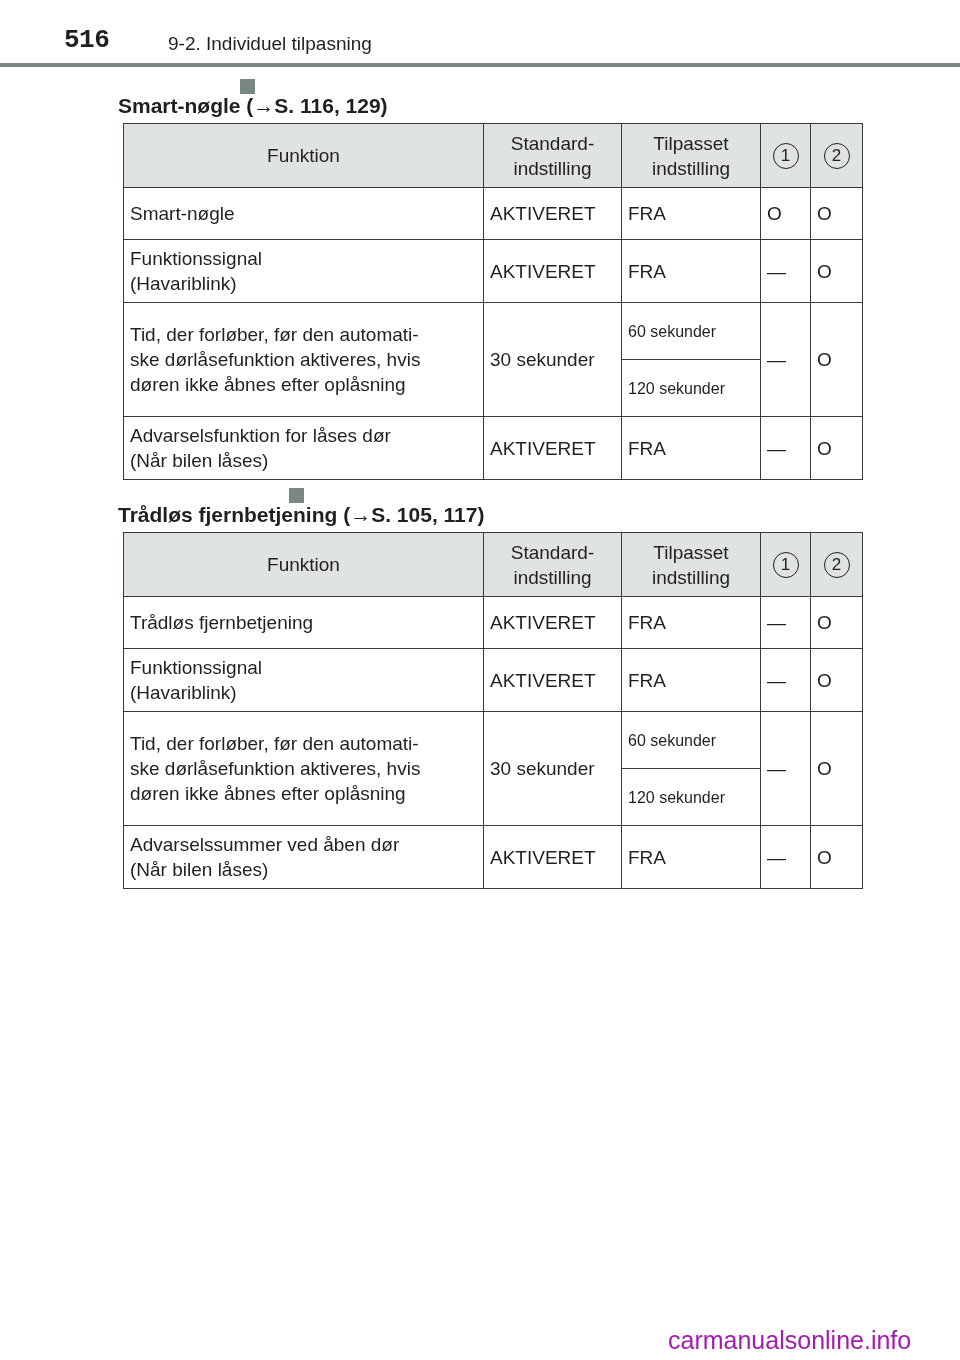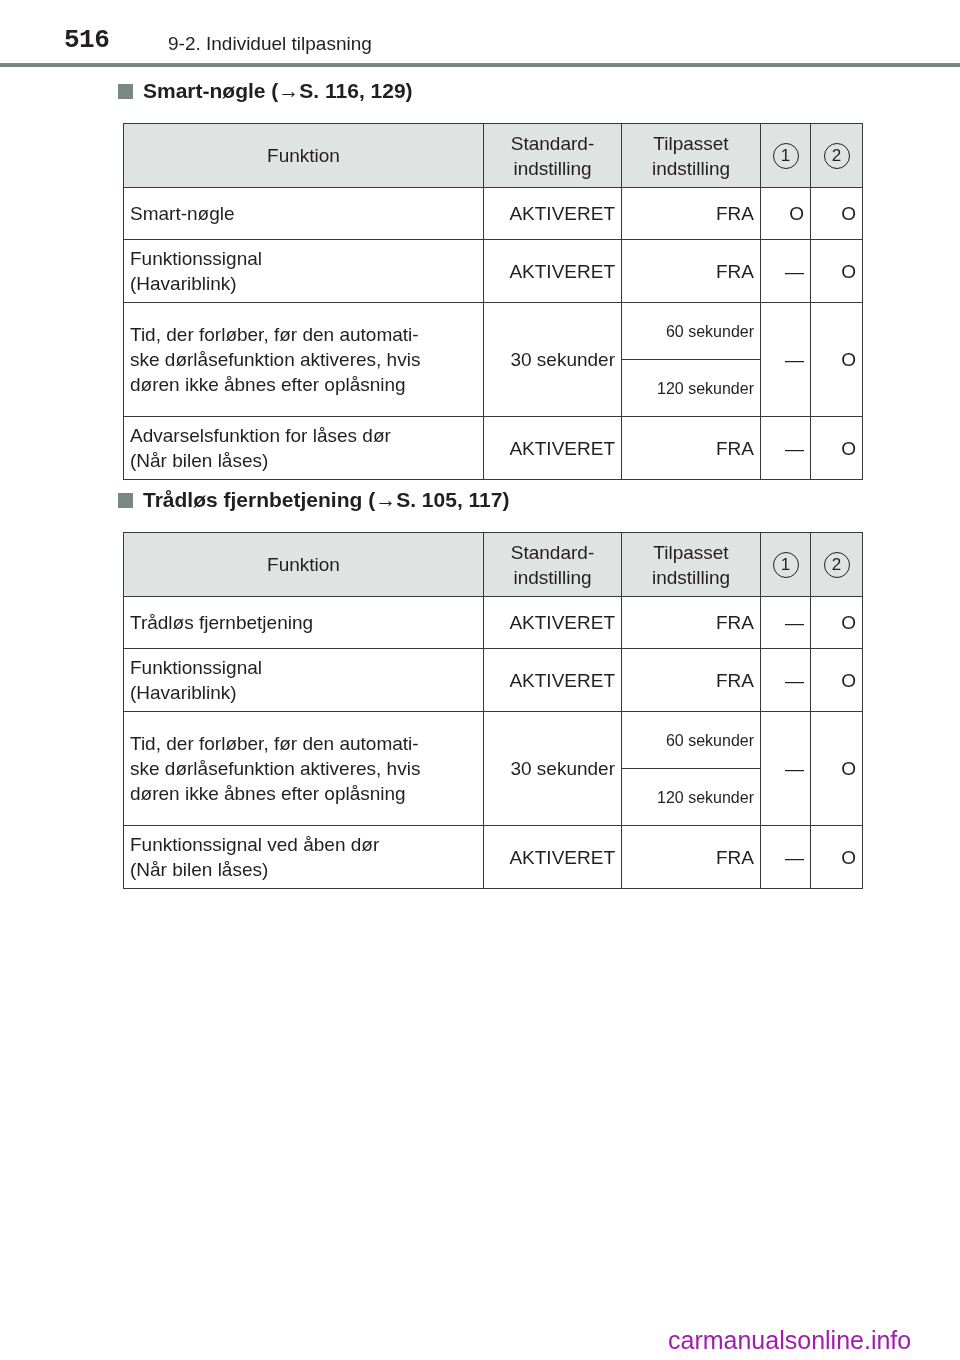--- a/index.html
+++ b/index.html
@@ -2,26 +2,26 @@
 <html><head>
 <meta charset="utf-8">
 <style>
   html, body { margin: 0; padding: 0; background: #ffffff; }
   body { width: 960px; height: 1360px; position: relative; overflow: hidden;
          font-family: "Liberation Sans", sans-serif; color: #231f20; }
   .page-num { position: absolute; left: 64px; top: 25px; font-size: 26px; font-weight: bold;
               letter-spacing: -0.5px; font-family: Liberation Mono, monospace; }
   .running-head { position: absolute; left: 168px; top: 33px; font-size: 19px; }
   .head-rule { position: absolute; left: 0; top: 63px; width: 960px; height: 4px; background: #7a8884; }
-  .section-title { position: absolute; left: 118px; font-size: 21px; font-weight: bold; display: flex; align-items: center; }
+  .section-title { position: absolute; left: 118px; font-size: 21px; font-weight: bold; display: flex; align-items: center; flex-direction: column; }
   .section-title .sq { width: 15px; height: 15px; background: #7a8884; margin-right: 10px; display: inline-block; }
   table.spec { position: absolute; left: 123px; width: 739px; border-collapse: collapse; table-layout: fixed; font-size: 19px; }
   table.spec td, table.spec th { border: 1.3px solid #3a3a3a; padding: 0 6px; vertical-align: middle; line-height: 25px; font-weight: normal; }
   table.spec th { background: #dfe3e2; text-align: center; height: 63px; }
-  table.spec td { text-align: right; }
+  table.spec td { text-align: left; }
   table.spec td.func { text-align: left; }
   .circ { display: inline-block; width: 24px; height: 24px; border: 1.3px solid #231f20; border-radius: 50%;
           line-height: 24px; font-size: 17px; text-align: center; }
   .r-single { height: 52px; }
   .r-double { height: 63px; }
   .r-half { height: 57px; }
   .sub { font-size: 16px; }
   .watermark { position: absolute; left: 668px; top: 1326px; font-size: 25px; color: #a21caf; }
 </style>
 </head>
@@ -125,21 +125,21 @@
     <td class="func" rowspan="2"><span>Tid, der forløber, før den automati-</span><br><span>ske dørlåsefunktion aktiveres, hvis</span><br><span>døren ikke åbnes efter oplåsning</span></td>
     <td rowspan="2">30 sekunder</td>
     <td class="sub">60 sekunder</td>
     <td rowspan="2">—</td>
     <td rowspan="2">O</td>
   </tr>
   <tr class="r-half">
     <td class="sub">120 sekunder</td>
   </tr>
   <tr class="r-double">
-    <td class="func"><span>Funktionssignal ved åben dør</span><br><span>(Når bilen låses)</span></td>
+    <td class="func"><span>Advarselssummer ved åben dør</span><br><span>(Når bilen låses)</span></td>
     <td>AKTIVERET</td>
     <td>FRA</td>
     <td>—</td>
     <td>O</td>
   </tr>
 </tbody>
   </table>
 
 <div class="watermark">carmanualsonline.info</div>
 

